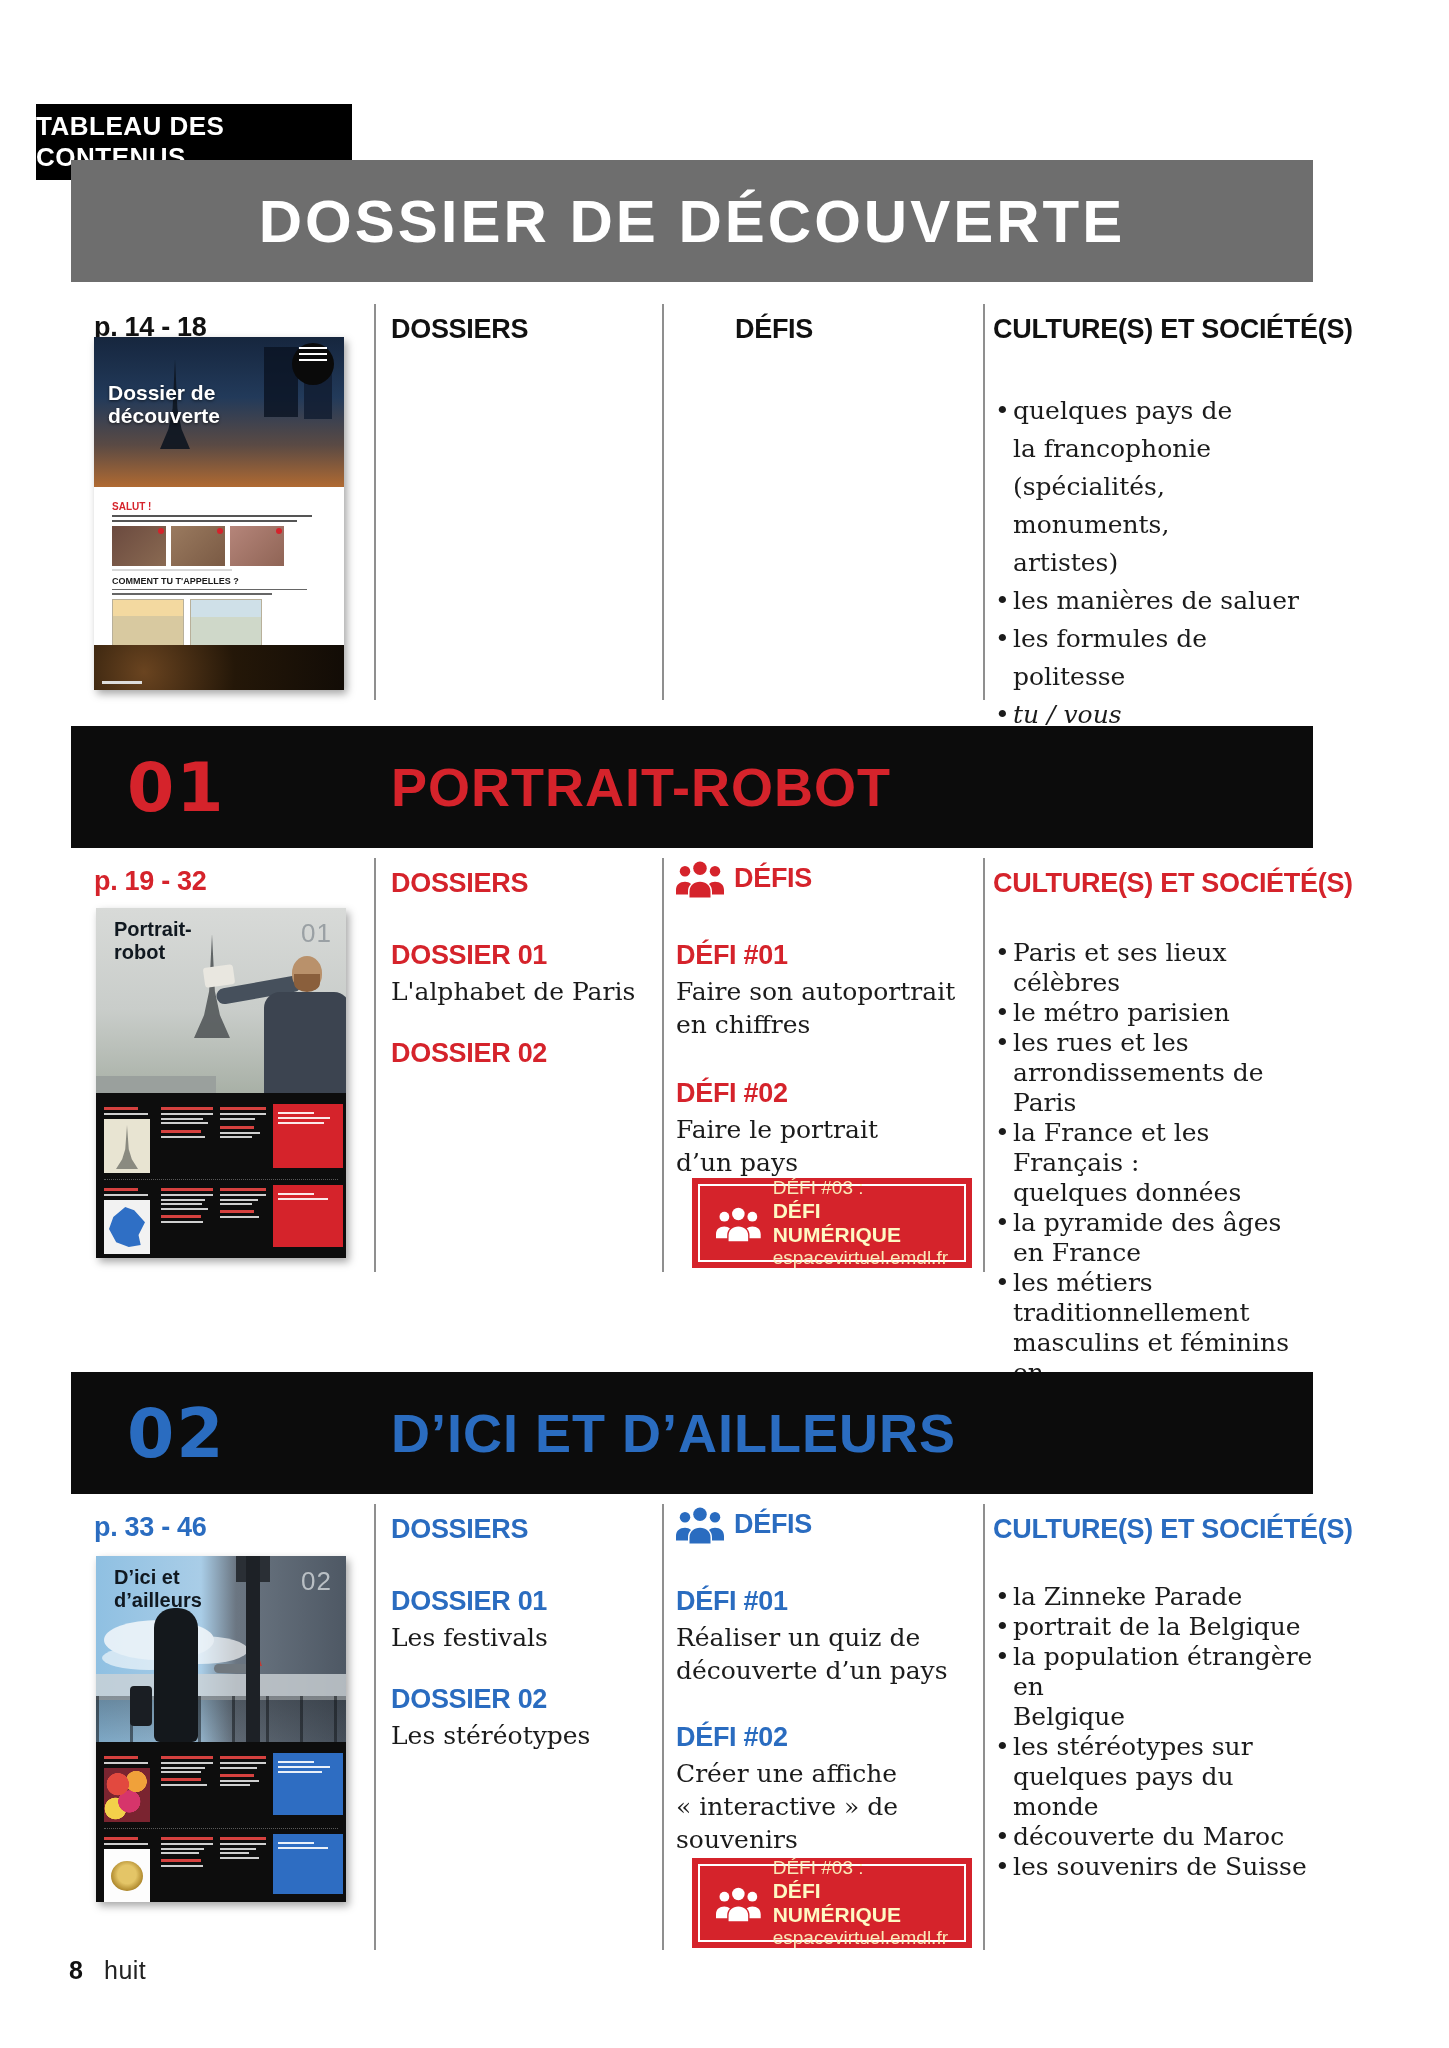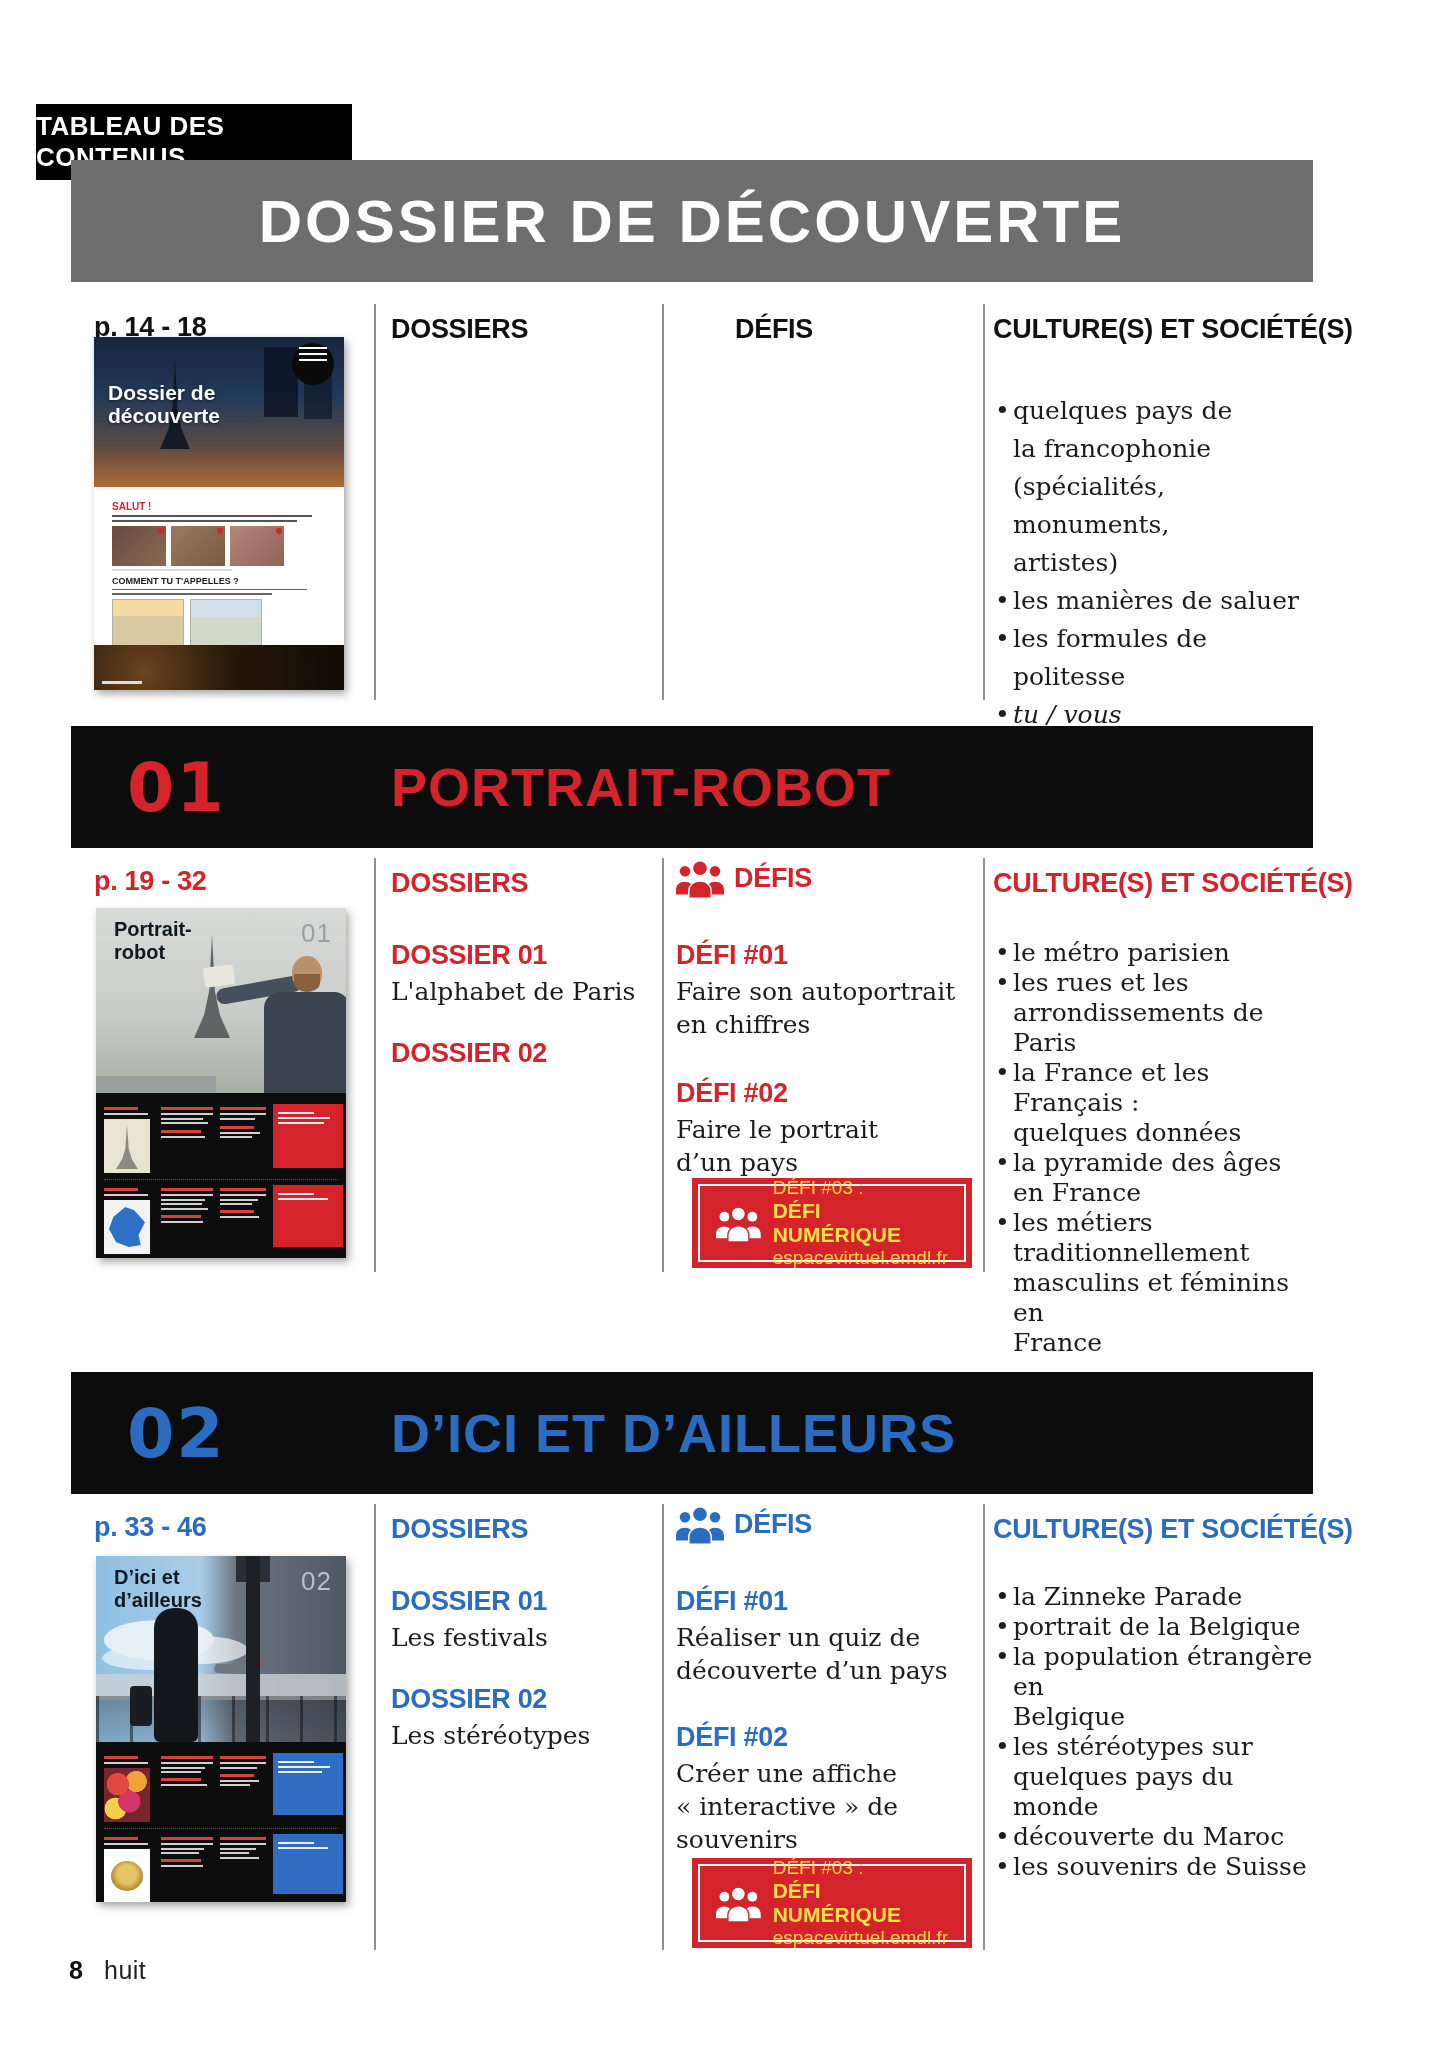--- a/index.html
+++ b/index.html
@@ -47,21 +47,21 @@
       font-family:"DejaVu Serif","Liberation Serif",serif;font-size:25px;color:#1b1b1b;}
   ul.culture li{position:relative;padding-left:20px;white-space:pre-line;}
   ul.culture li::before{content:"\2022";position:absolute;left:2px;top:0;}
   ul.culture.lh38 li{line-height:38px;}
   ul.culture.lh30 li{line-height:30px;}
   ul.culture li.it{font-style:italic;}
 
   
   .defibox{width:280px;height:90px;background:#d5232b;}
   .defibox .inner{position:absolute;inset:6px;border:2px solid #fff;
-      display:flex;align-items:center;gap:12px;padding:0 16px;color:#fde047;}
+      display:flex;align-items:center;gap:12px;padding:0 16px;color:#fef9c3;}
   .defibox .dtxt{line-height:1.15;}
   .defibox .l1{font-size:19px;font-weight:400;opacity:.92;}
   .defibox .l2{font-size:21px;font-weight:800;}
   .defibox .l3{font-size:19px;font-weight:300;opacity:.92;}
 
   
   .pnum{left:69px;top:1956px;font-weight:800;font-size:25px;color:#111;}
   .pword{left:104px;top:1956px;font-weight:300;font-size:25px;color:#222;letter-spacing:.5px;}
 
   
@@ -360,20 +360,21 @@
           </svg>
         <div class="dtxt">
           <div class="l1">DÉFI #03 :</div>
           <div class="l2">DÉFI NUMÉRIQUE</div>
           <div class="l3">espacevirtuel.emdl.fr</div>
         </div>
       </div>
     </div>
 
     <ul class="abs culture lh30" style="left:993px;top:938px;">
+      <li>Paris et ses lieux célèbres</li>
       <li>le métro parisien</li>
       <li>les rues et les
 arrondissements de Paris</li>
       <li>la France et les Français :
 quelques données</li>
       <li>la pyramide des âges
 en France</li>
       <li>les métiers
 traditionnellement
 masculins et féminins en

